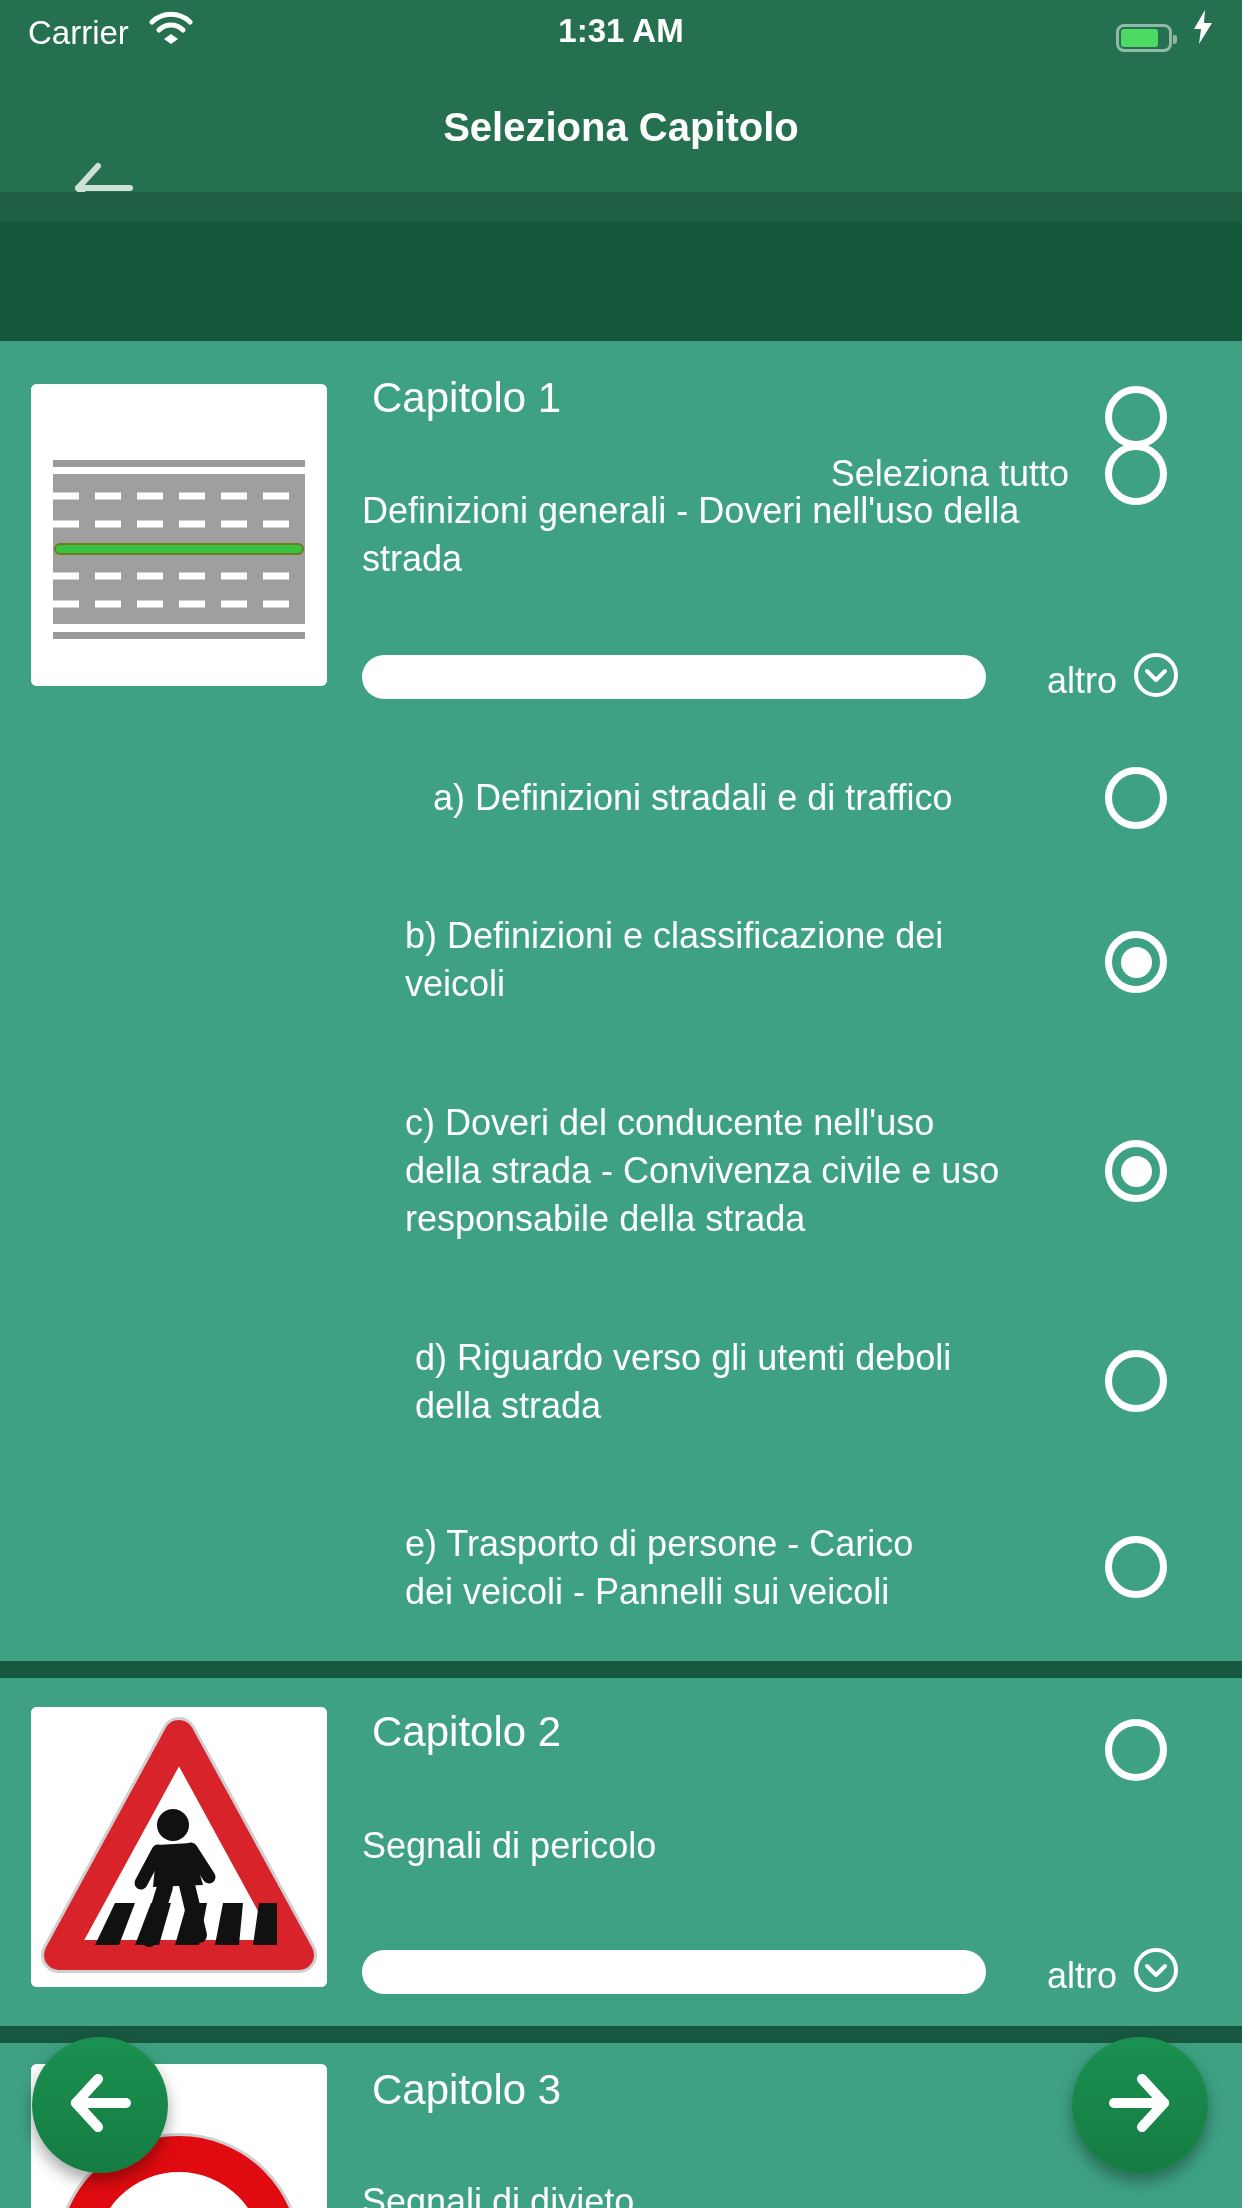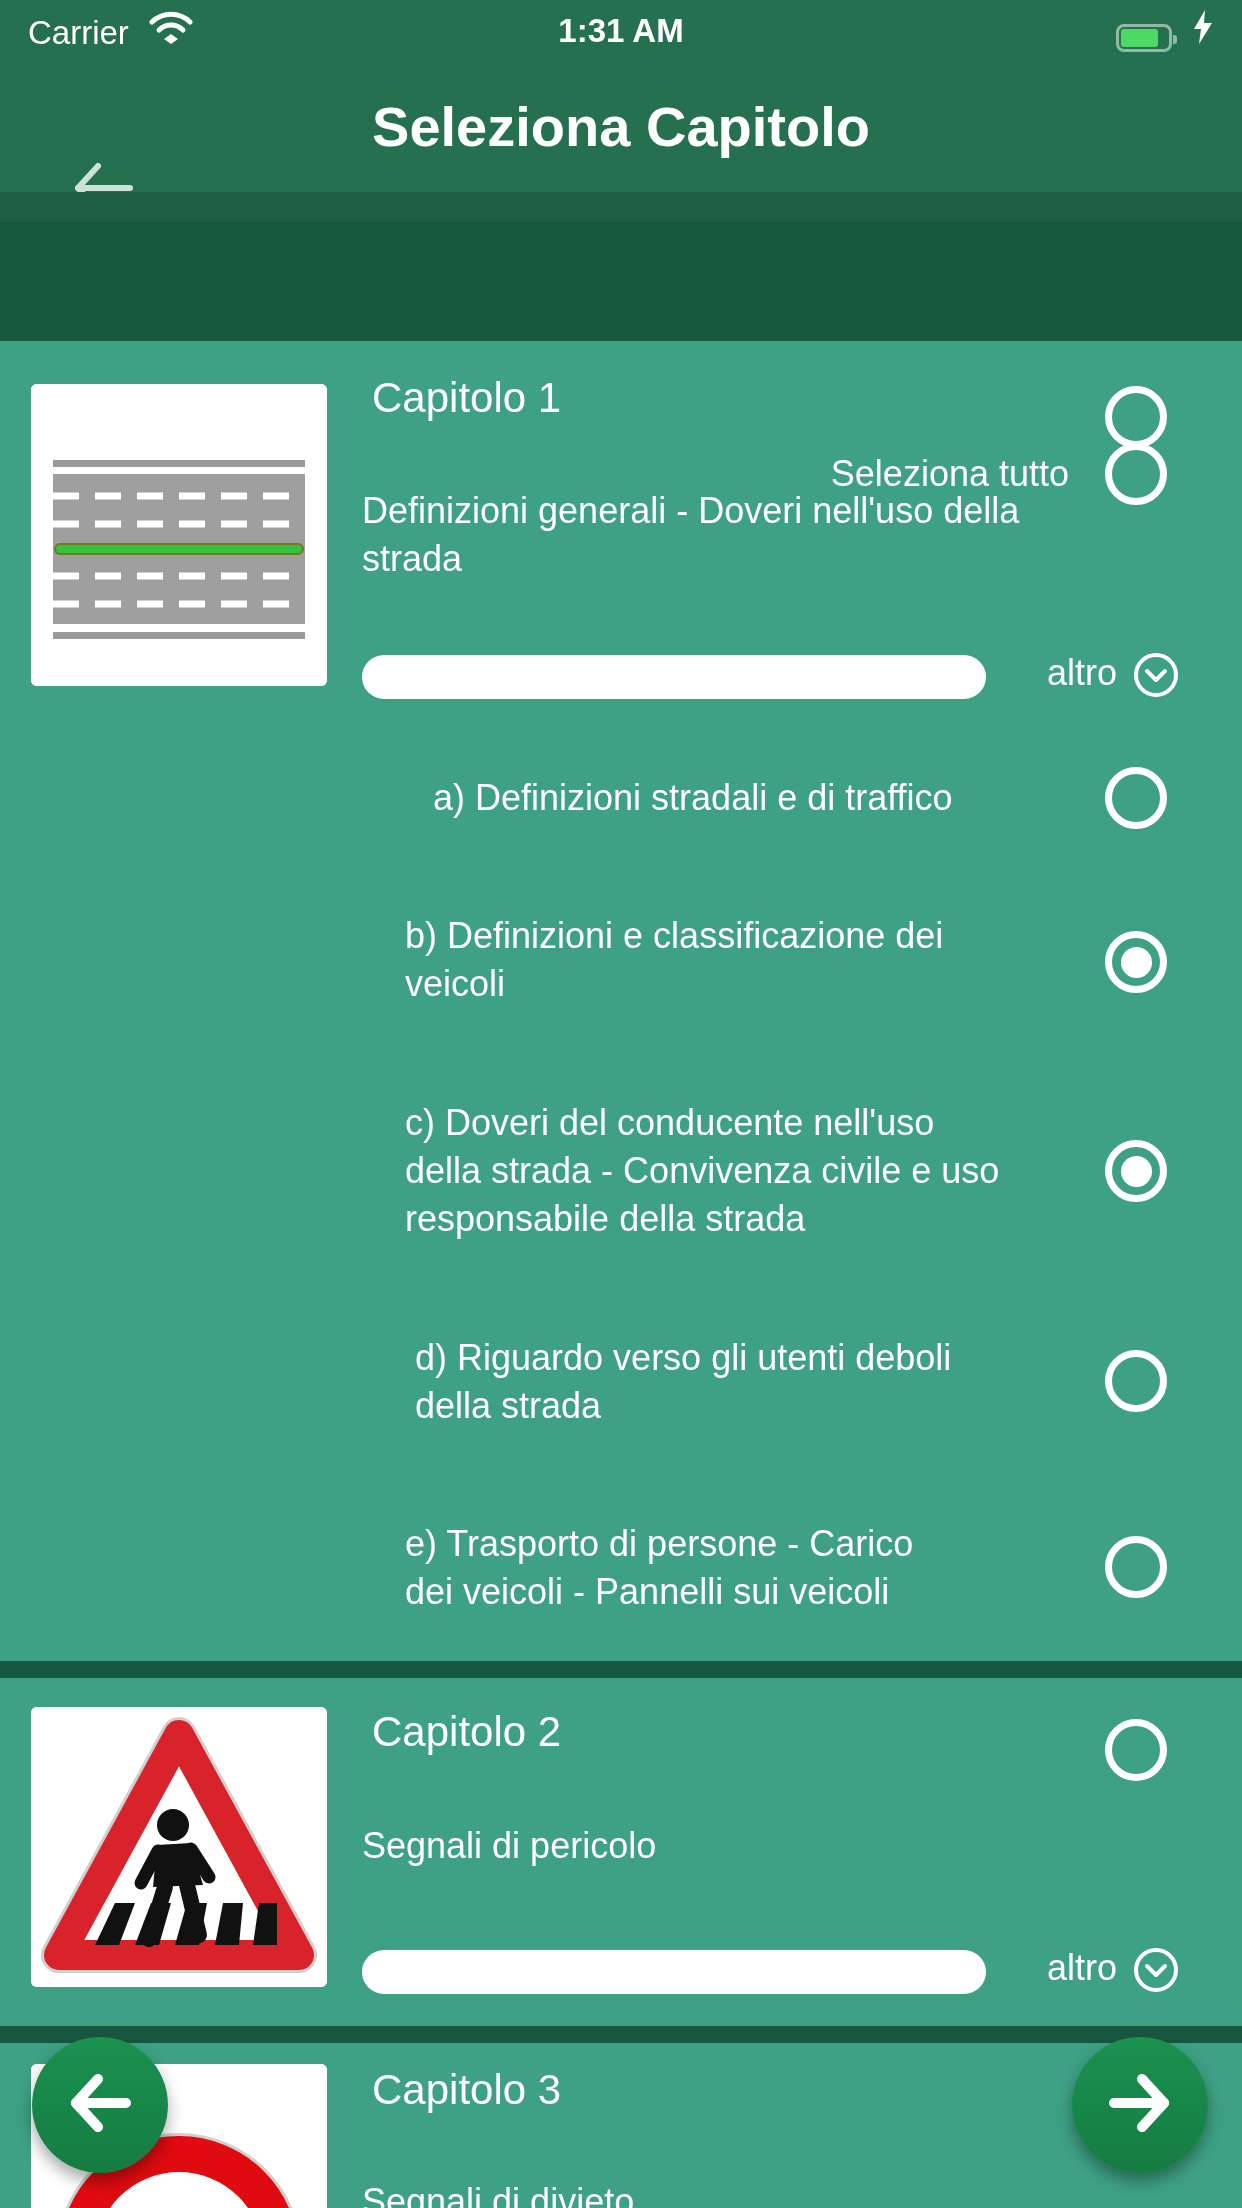--- a/index.html
+++ b/index.html
@@ -19,37 +19,37 @@
   .sb-left,.sb-right{display:flex;align-items:flex-end;gap:20px;}
   .sb-time{position:absolute;left:0;right:0;text-align:center;font-weight:bold;font-size:33px;}
   .battery{position:relative;width:56px;height:28px;border:3px solid rgba(255,255,255,.5);
     border-radius:8px;display:flex;align-items:center;padding:2px;box-sizing:border-box;}
   .battery::after{content:"";position:absolute;right:-8px;top:8px;width:4px;height:9px;
     background:rgba(255,255,255,.5);border-radius:0 3px 3px 0;}
   .battery-fill{height:100%;width:80%;background:#4cd964;border-radius:3px;}
   
   .nav-bar{position:absolute;top:62px;left:0;width:100%;height:130px;background:#25704f;}
   .nav-title{position:absolute;top:0;left:0;right:0;height:130px;line-height:130px;
-    text-align:center;font-size:56px;font-weight:bold;}
+    text-align:center;font-size:40px;font-weight:bold;}
   .back-btn{position:absolute;left:66px;top:92px;width:72px;height:68px;cursor:pointer;}
   
   .select-band{position:absolute;top:192px;left:0;width:100%;height:149px;
     background:linear-gradient(#1e5f44 0px,#1e5f44 30px,#14593c 30px,#14593c 149px);}
   .select-row{position:absolute;top:251px;right:75px;display:flex;align-items:center;gap:36px;}
   .select-label{font-size:36px;}
   
   .radio{width:62px;height:62px;border:7px solid #fff;border-radius:50%;
     box-sizing:border-box;display:flex;align-items:center;justify-content:center;cursor:pointer;
     flex:none;background:transparent;}
   .radio.selected::after{content:"";width:31px;height:31px;border-radius:50%;background:#fff;}
   .img-box{background:#fff;border-radius:6px;overflow:hidden;}
   .chap-title{font-size:42px;line-height:52px;}
   .chap-subtitle{font-size:36px;line-height:48px;}
   .progress{background:#fff;border-radius:22px;height:44px;}
-  .more-row{display:flex;align-items:flex-start;gap:16px;cursor:pointer;}
+  .more-row{display:flex;align-items:flex-end;gap:16px;cursor:pointer;}
   .more-label{font-size:36px;}
   .subitem-text{font-size:36px;line-height:48px;}
   .separator{position:absolute;left:0;width:100%;height:17px;background:#175840;}
   .fab{position:absolute;width:136px;height:136px;border-radius:50%;
     background:linear-gradient(#1b9150,#157c42);
     box-shadow:0 8px 16px rgba(0,0,0,.35);
     display:flex;align-items:center;justify-content:center;cursor:pointer;}
 </style>
 </head>
 <body>

